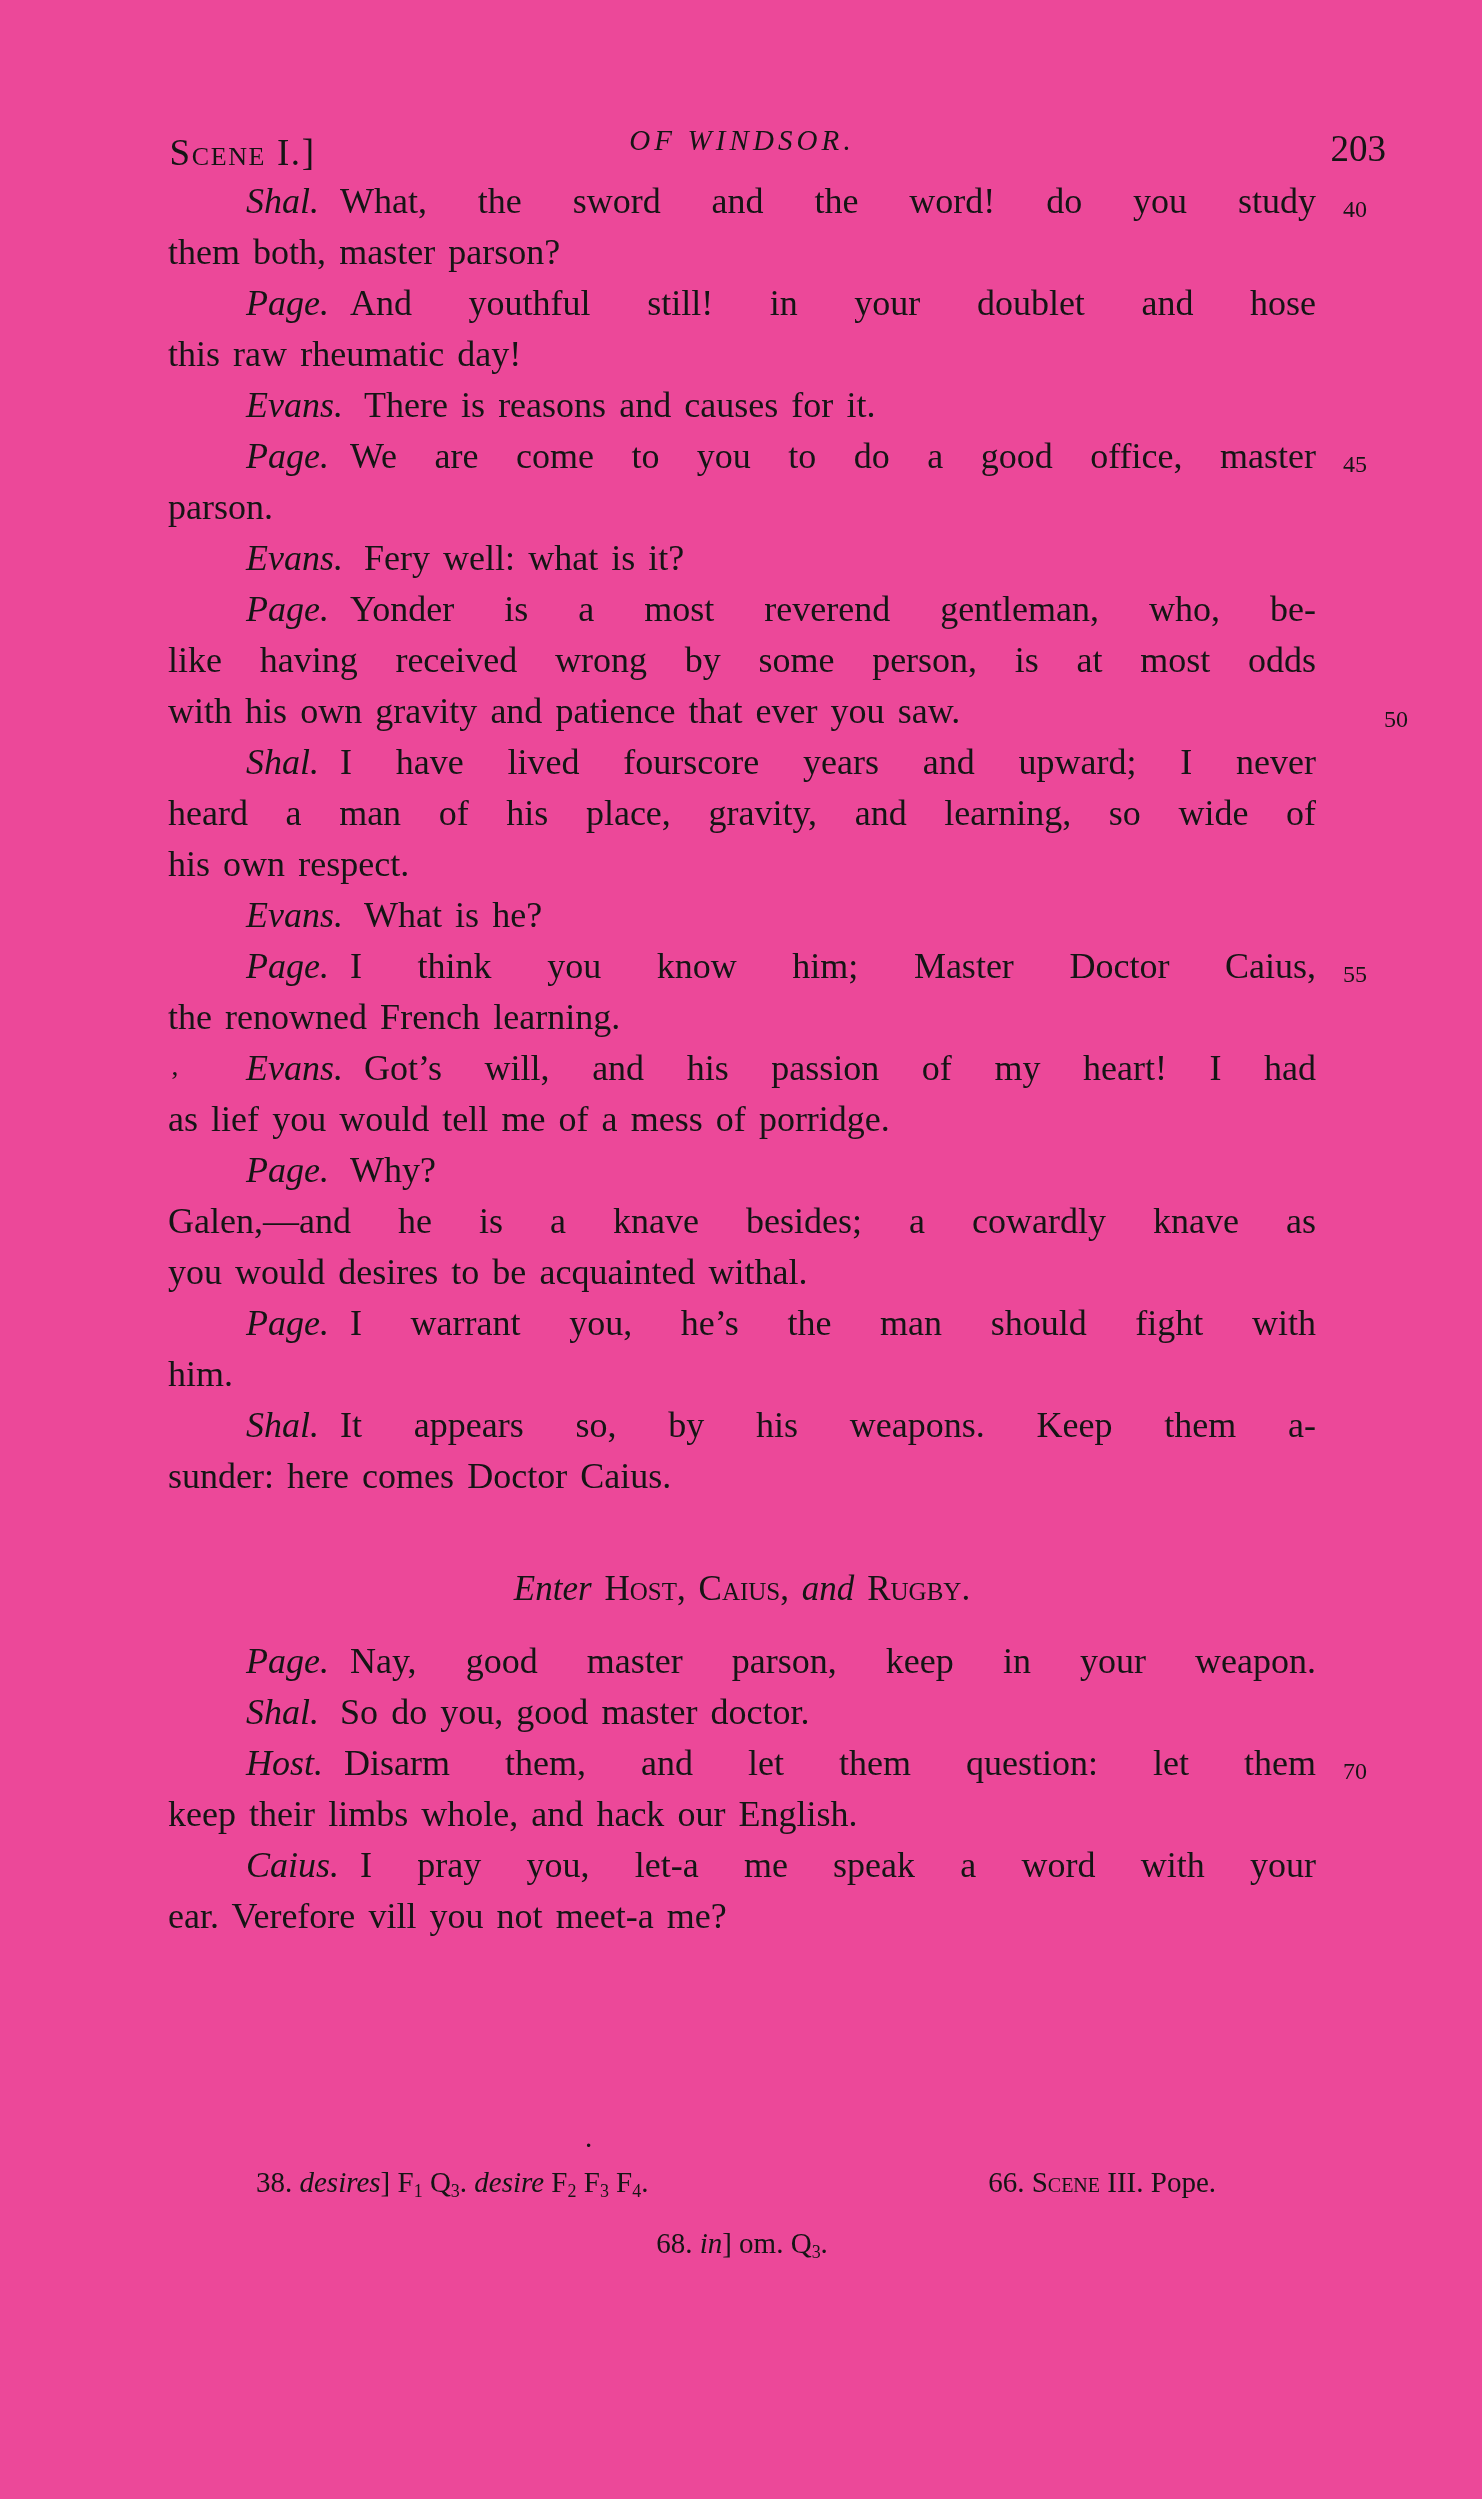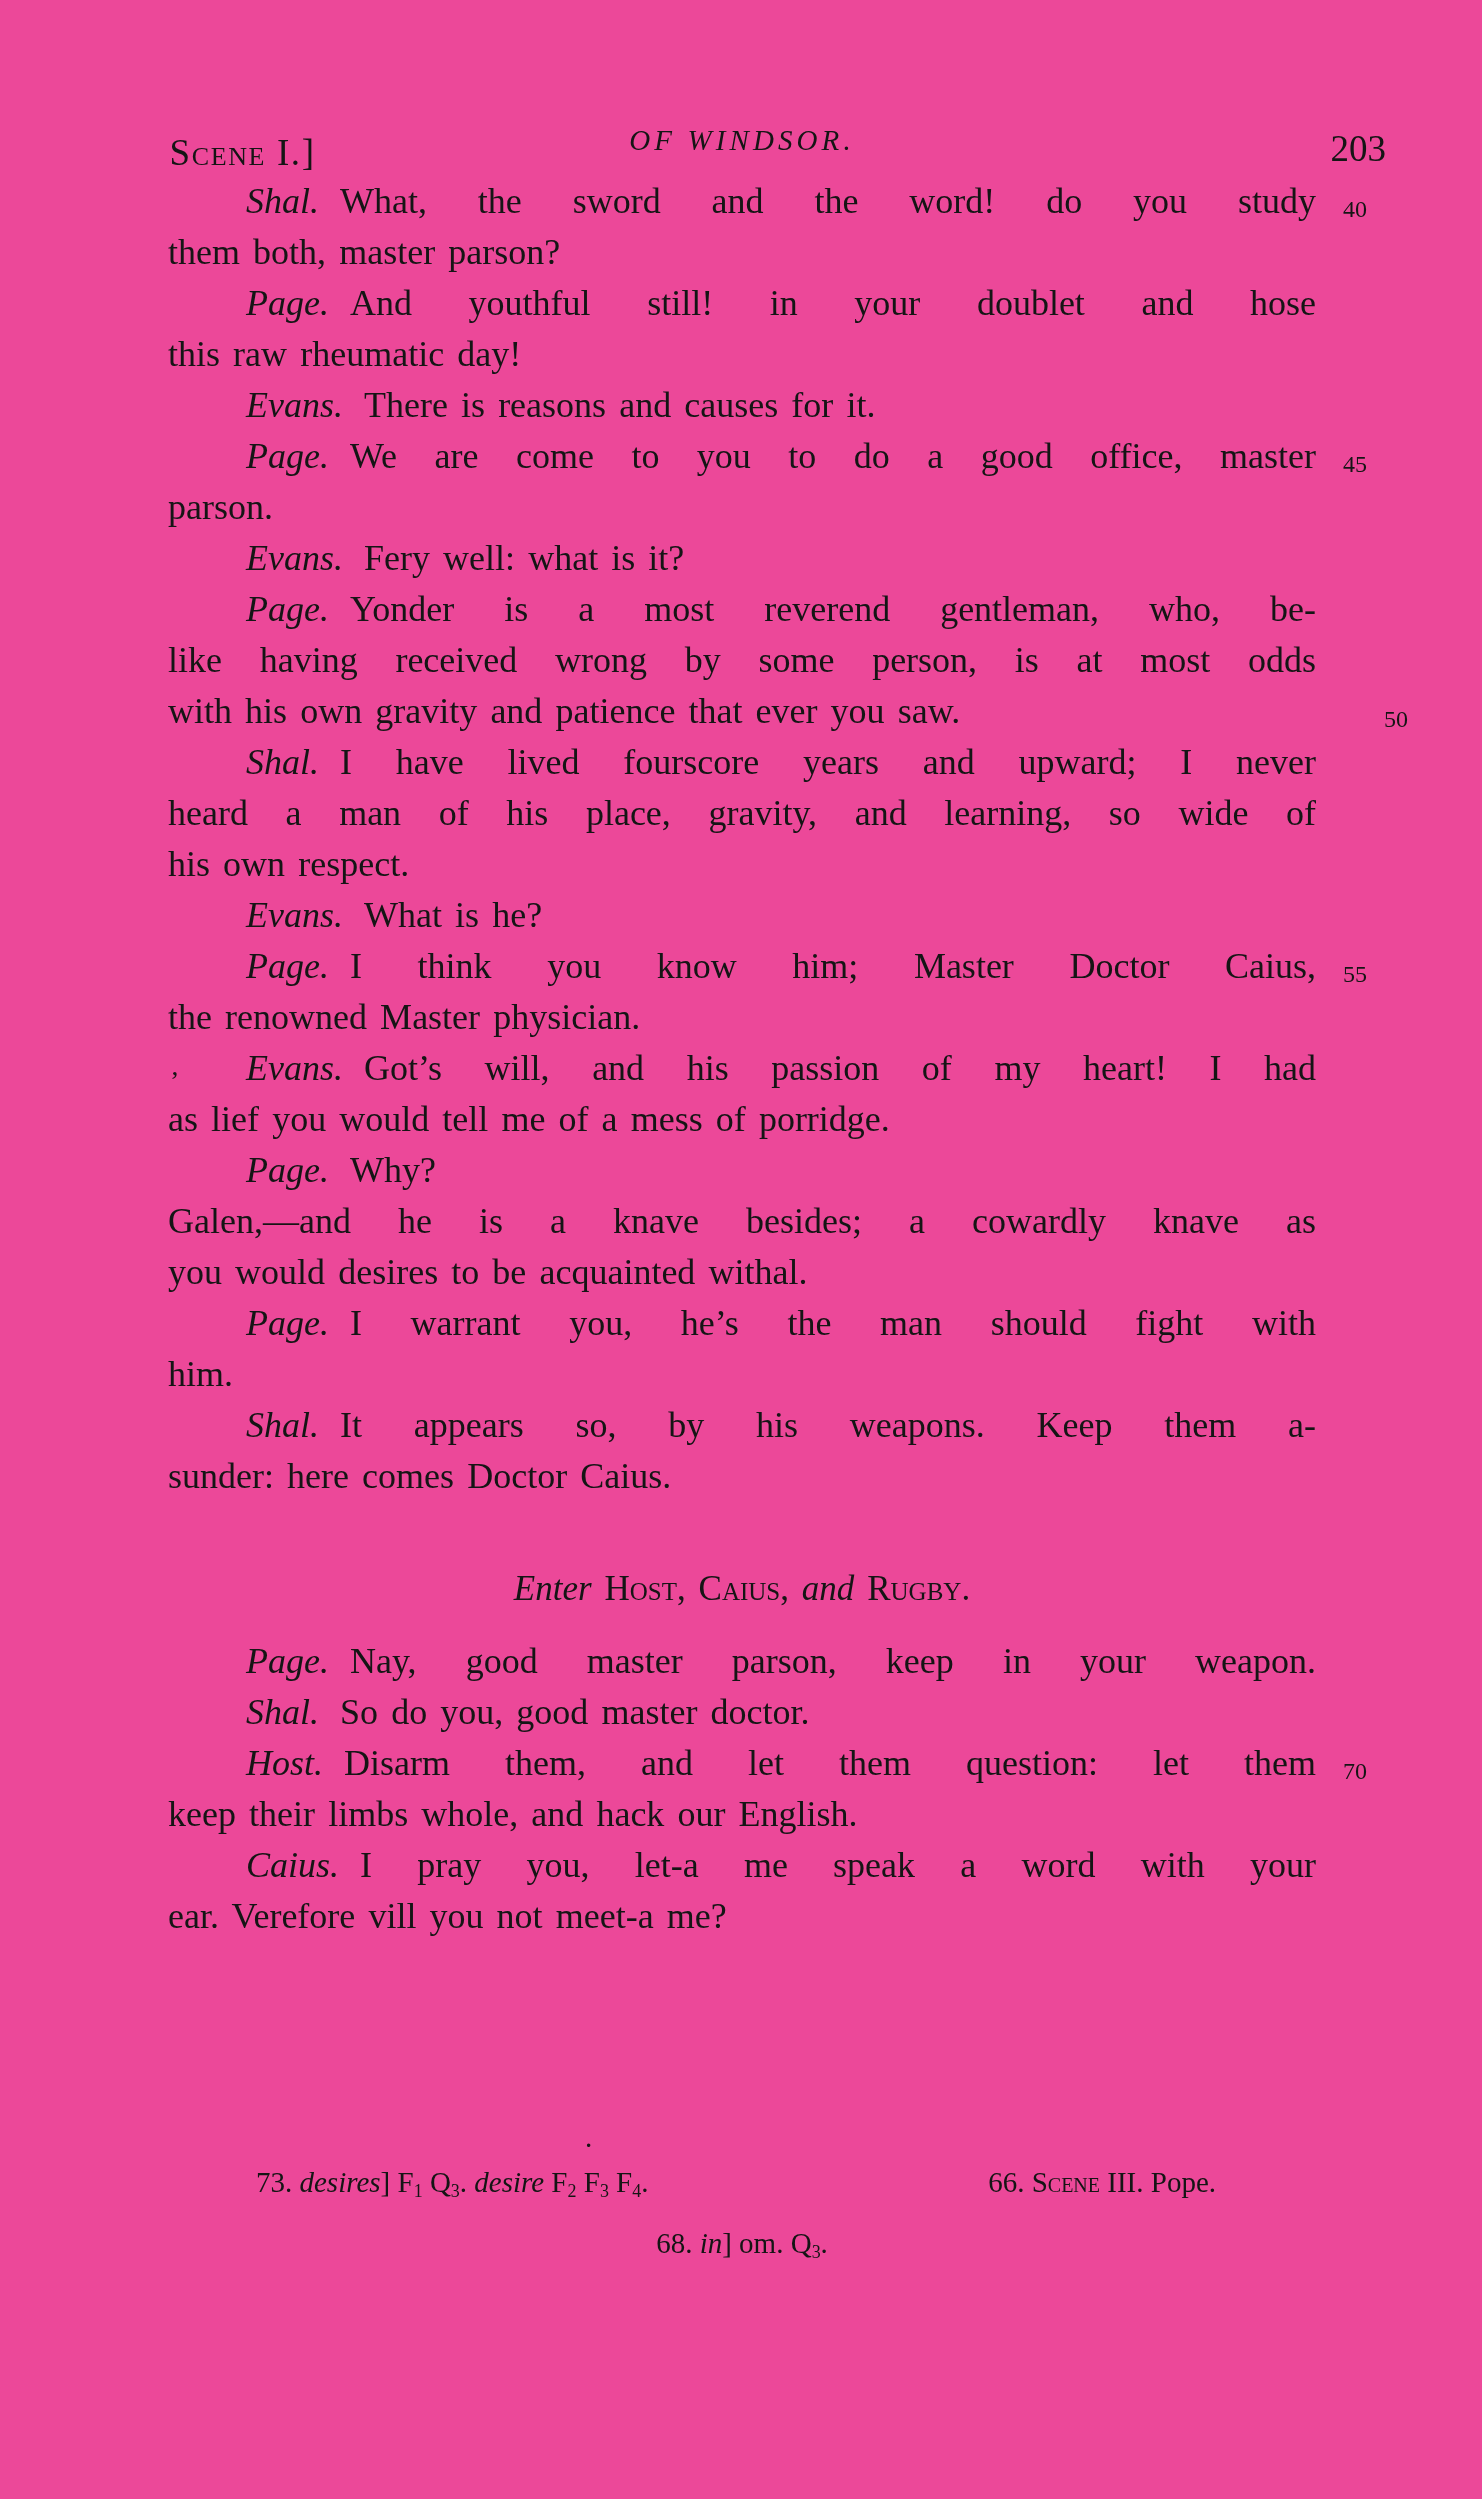--- a/index.html
+++ b/index.html
@@ -58,21 +58,21 @@
       <div class="line"><span>parson.</span></div>
       <div class="line indent"><span class="speaker">Evans.</span><span>Fery well: what is it?</span></div>
       <div class="line indent fill"><span class="speaker">Page.</span><span>Yonder is a most reverend gentleman, who, be-</span></div>
       <div class="line fill"><span>like having received wrong by some person, is at most odds</span></div>
       <div class="line"><span>with his own gravity and patience that ever you saw.</span><span class="num">50</span></div>
       <div class="line indent fill"><span class="speaker">Shal.</span><span>I have lived fourscore years and upward; I never</span></div>
       <div class="line fill"><span>heard a man of his place, gravity, and learning, so wide of</span></div>
       <div class="line"><span>his own respect.</span></div>
       <div class="line indent"><span class="speaker">Evans.</span><span>What is he?</span></div>
       <div class="line indent fill"><span class="speaker">Page.</span><span>I think you know him; Master Doctor Caius,</span><span class="num">55</span></div>
-      <div class="line"><span>the renowned Master physician.</span></div>
+      <div class="line"><span>the renowned French learning.</span></div>
       <div class="line indent fill"><span class="speaker">Evans.</span><span>Got’s will, and his passion of my heart! I had</span></div>
       <div class="line"><span>as lief you would tell me of a mess of porridge.</span></div>
       <div class="line indent"><span class="speaker">Page.</span><span>Why?</span></div>
       <div class="line fill"><span>Galen,—and he is a knave besides; a cowardly knave as</span></div>
       <div class="line"><span>you would desires to be acquainted withal.</span></div>
       <div class="line indent fill"><span class="speaker">Page.</span><span>I warrant you, he’s the man should fight with</span></div>
       <div class="line"><span>him.</span></div>
       <div class="line indent fill"><span class="speaker">Shal.</span><span>It appears so, by his weapons. Keep them a-</span></div>
       <div class="line"><span>sunder: here comes Doctor Caius.</span></div>
       <div class="line stage"><span class="italic">Enter </span><span class="sc">Host, Caius, </span><span class="italic">and </span><span class="sc">Rugby.</span></div>
@@ -82,20 +82,20 @@
       <div class="line"><span>keep their limbs whole, and hack our English.</span></div>
       <div class="line indent fill"><span class="speaker">Caius.</span><span>I pray you, let-a me speak a word with your</span></div>
       <div class="line"><span>ear. Verefore vill you not meet-a me?</span></div>
     </div>
 
   <span class="mark-apostrophe">’</span>
   <span class="mark-dot">.</span>
 
   <div class="footnotes">
     <div class="fn1">
-      <span class="fn1-left"><span>73. </span><span class="italic">desires</span><span>] F</span><span class="sub">1</span><span> Q</span><span class="sub">3</span><span>. </span><span class="italic">desire</span><span> F</span><span class="sub">2</span><span> F</span><span class="sub">3</span><span> F</span><span class="sub">4</span><span>.</span></span>
+      <span class="fn1-left"><span>38. </span><span class="italic">desires</span><span>] F</span><span class="sub">1</span><span> Q</span><span class="sub">3</span><span>. </span><span class="italic">desire</span><span> F</span><span class="sub">2</span><span> F</span><span class="sub">3</span><span> F</span><span class="sub">4</span><span>.</span></span>
       <span class="fn1-right"><span>66. </span><span class="sc">Scene III.</span><span> Pope.</span></span>
     </div>
     <div class="fn2"><span>68. </span><span class="italic">in</span><span>] om. Q</span><span class="sub">3</span><span>.</span></div>
   </div>
 
 </div>
 
 
 </body></html>

